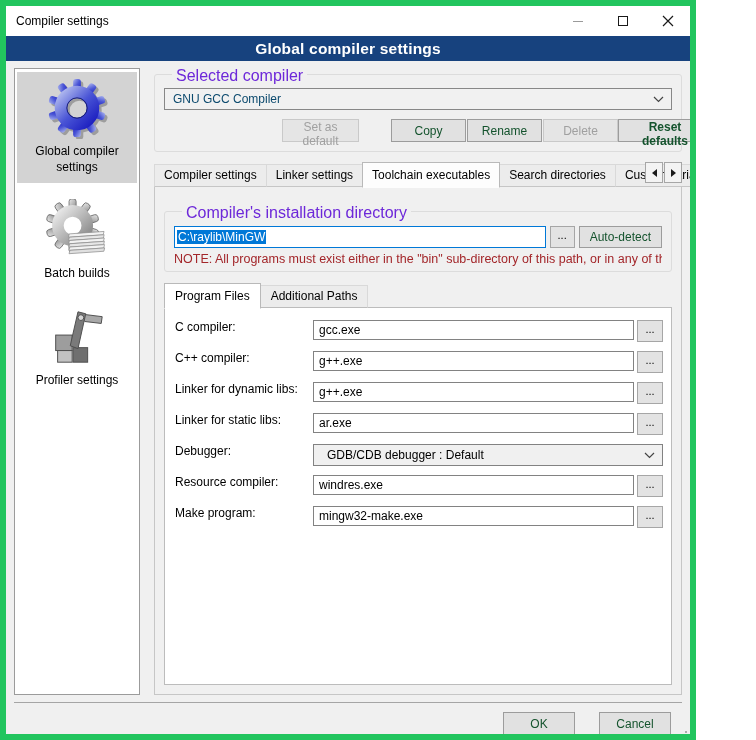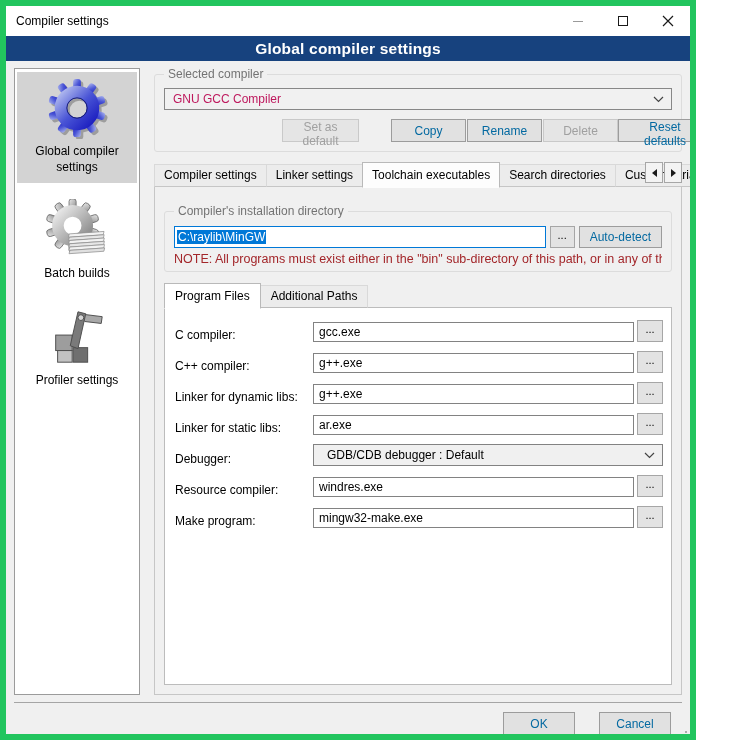--- a/index.html
+++ b/index.html
@@ -22,36 +22,36 @@
   
   .sidebar { width:126px; background:#fff; border:1px solid #9b9b9b; margin-bottom:7px; padding:3px 2px; overflow:hidden; }
   .side-item { display:flex; flex-direction:column; align-items:center; text-align:center;
     padding:5px 2px 8px 2px; margin-bottom:11px; font-size:12px; line-height:1.3; color:#000; cursor:default; }
   .side-item.selected { background:#d3d3d3; }
   .side-icon { width:62px; height:62px; margin-bottom:5px; }
   
   .main { flex:1; min-width:0; display:flex; flex-direction:column; margin-bottom:7px; }
   
   .groupbox { position:relative; border:1px solid #dcdcdc; border-radius:3px; }
-  .groupbox > .legend { position:absolute; top:-8px; left:9px; background:#f0f0f0; padding:0 4px; font-size:12px; color:#737373; }
+  .groupbox > .legend { position:absolute; top:-8px; left:17px; background:#f0f0f0; padding:0 4px; font-size:16px; color:#6d28d9; }
   .gb-compiler { margin-top:6px; padding:13px 9px 9px 9px; }
   
   .combo { height:22px; border:1px solid #878787; background:#f1f1f1; display:flex; align-items:center;
-    justify-content:space-between; padding:0 7px 0 8px; font-size:12px; color:#be185d; }
+    justify-content:space-between; padding:0 7px 0 8px; font-size:12px; color:#0c4a6e; }
   .chev { width:11px; height:7px; flex-shrink:0; }
   
   .wbtn { height:23px; background:#e1e1e1; border:1px solid #9c9c9c; font-family:"Liberation Sans",sans-serif;
-    font-size:12px; color:#0369a1; padding:0 10px; }
+    font-size:12px; color:#14532d; padding:0 10px; }
   .wbtn.disabled { color:#a0a0a0; border-color:#c9c9c9; background:#e5e5e5; }
   .btnrow { display:flex; margin-top:9px; align-items:center; }
   .btn-setdefault { margin-left:118px; min-width:77px; }
   .btn-copy { margin-left:32px; min-width:75px; }
   .btn-rename { margin-left:1px; min-width:75px; }
   .btn-delete { margin-left:1px; min-width:75px; }
-  .btn-reset { margin-left:auto; min-width:94px; }
+  .btn-reset { margin-left:auto; min-width:94px;font-weight:bold; }
   
   .tabstrip { display:flex; align-items:flex-end; margin-top:10px; position:relative; z-index:3; padding-right:38px; }
   .tab { background:#ececec; border:1px solid #d9d9d9; border-bottom:1px solid #c6c6c6; margin-right:-1px;
     padding:3px 9px 4px 9px; font-size:12px; white-space:nowrap; color:#000; cursor:default; }
   .tab.active { background:#fdfdfd; border-color:#b9b9b9; border-bottom-color:transparent;
     padding-top:5px; padding-bottom:5px; margin-bottom:-1px; position:relative; z-index:4; }
   .tab.clipped { max-width:31px; overflow:hidden; padding-right:0; }
   .tab-scrollers { position:absolute; right:0; top:0; display:flex; gap:1px; }
   .sbtn { width:18px; height:21px; background:#f3f3f3; border:1px solid #a6a6a6; display:flex; align-items:center; justify-content:center; padding:0; }
   .tri-l { width:0; height:0; border:4px solid transparent; border-right:5px solid #1a1a1a; border-left:none; }
@@ -69,21 +69,21 @@
   .btn-autodetect { height:22px; min-width:74px; }
   .note { margin-top:4px; font-size:12.5px; color:#a3262a; white-space:nowrap; overflow:hidden; }
   
   .subtabstrip { display:flex; align-items:flex-end; margin-top:11px; position:relative; z-index:3; }
   .subtab { background:#ececec; border:1px solid #d9d9d9; border-bottom:1px solid #bcbcbc; margin-right:-1px;
     padding:3px 10px 4px 10px; font-size:12px; white-space:nowrap; cursor:default; }
   .subtab.active { background:#ffffff; border-color:#b9b9b9; border-bottom-color:transparent;
     padding-top:5px; padding-bottom:5px; margin-bottom:-1px; position:relative; z-index:4; }
   .whitepanel { flex:1; min-height:0; background:#ffffff; border:1px solid #bcbcbc; margin-top:-1px;
     padding:12px 8px 8px 8px; display:flex; flex-direction:column; gap:9px; position:relative; z-index:1; }
-  .frow { display:flex; align-items:flex-end; }
+  .frow { display:flex; align-items:flex-start; }
   .flabel { width:140px; flex-shrink:0; font-size:12px; color:#000; padding-left:2px; }
   .tb { flex:1; min-width:0; height:20px; border:1px solid #828282; background:#fff; padding:0 5px;
     font-family:"Liberation Sans",sans-serif; font-size:12px; color:#000; }
   .browse2 { width:26px; height:22px; margin-left:3px; flex-shrink:0; }
   .selbox { flex:1; min-width:0; height:22px; border:1px solid #828282; background:#f0f0f0; display:flex;
     align-items:center; justify-content:space-between; padding:0 7px 0 13px; font-size:12px; }
   
   .footline { border-top:1px solid #a5a5a5; margin:0 8px; }
   .footer { height:41px; display:flex; align-items:center; justify-content:flex-end; gap:24px;
     padding-right:19px; background:#f0f0f0; position:relative; }

